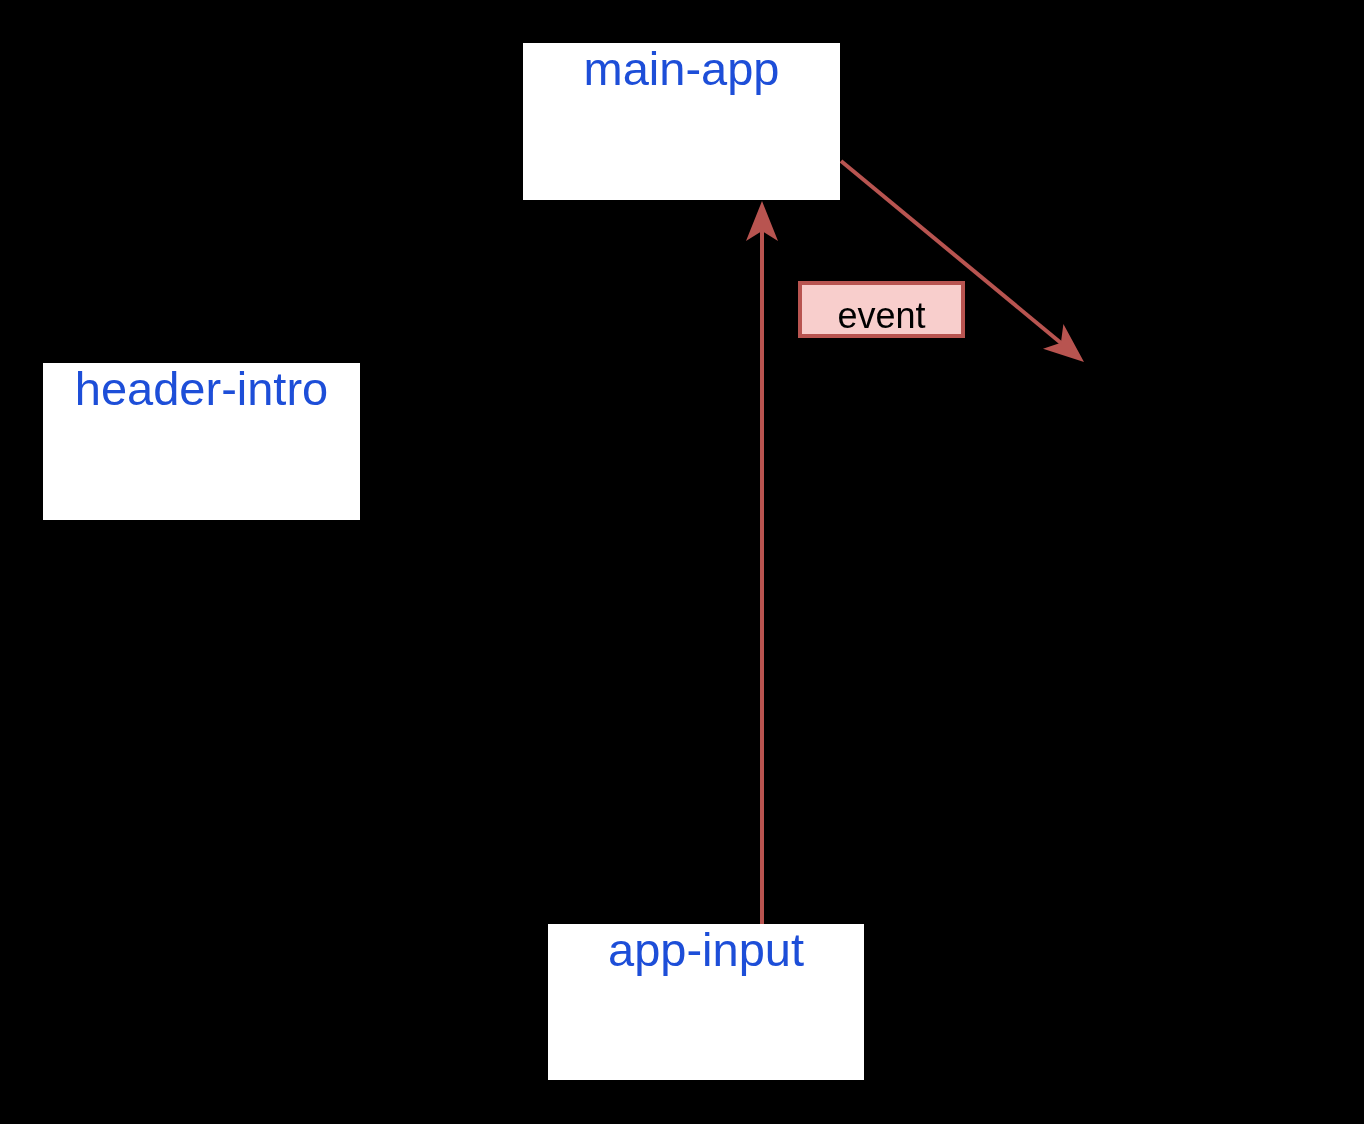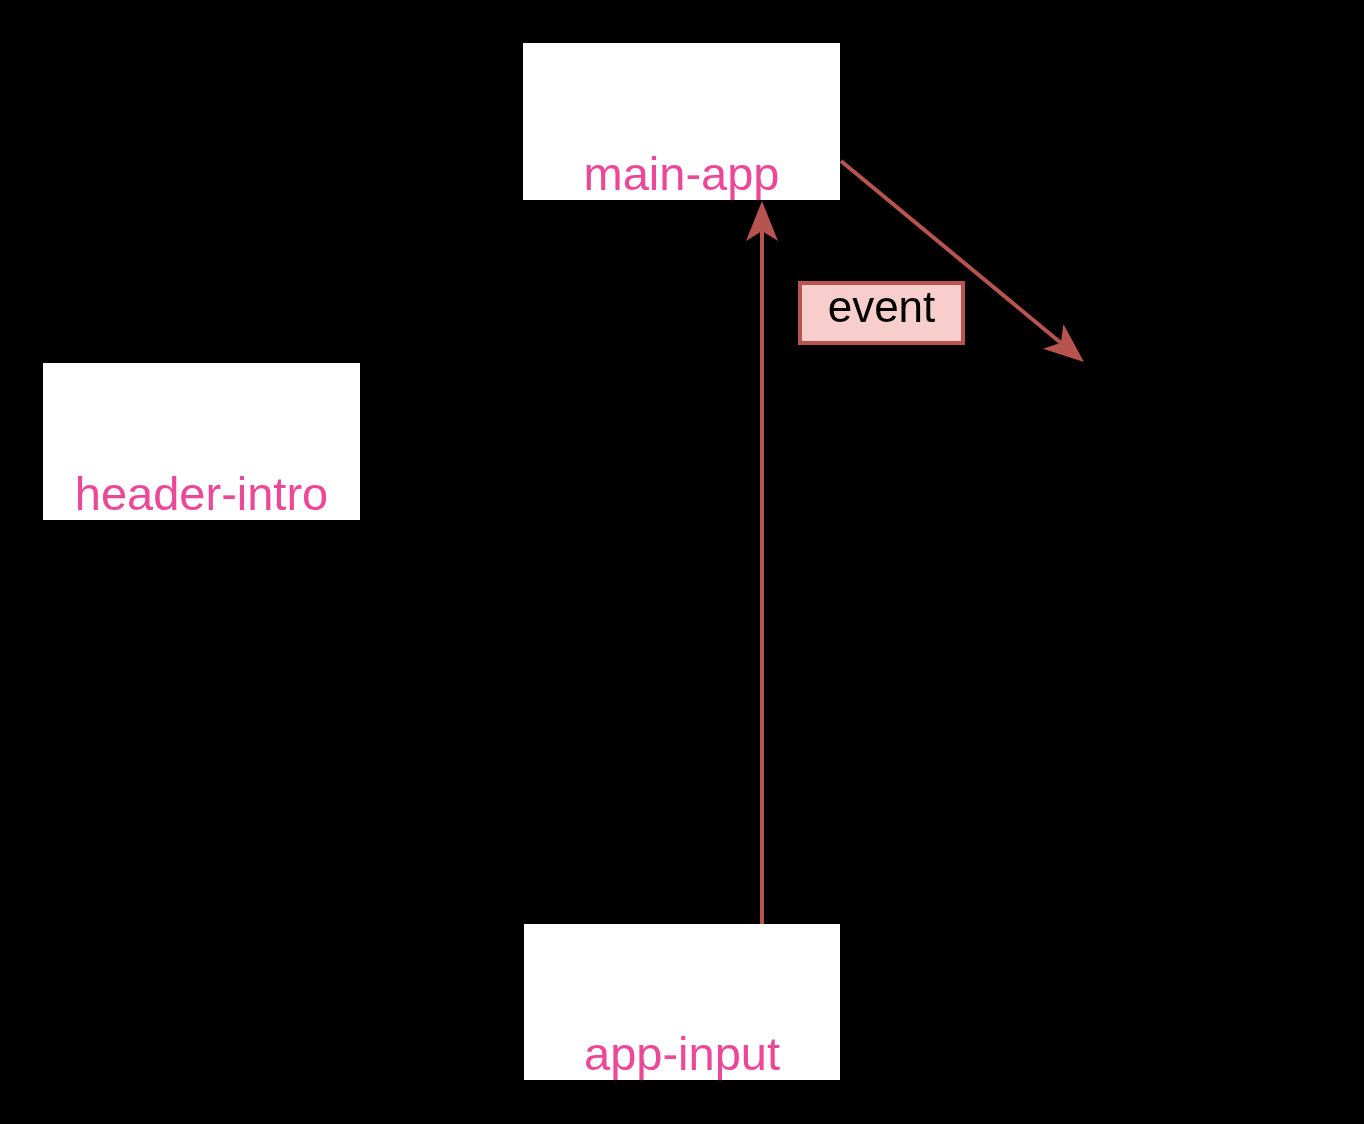--- a/index.html
+++ b/index.html
@@ -28,47 +28,47 @@
     fill: none;
     stroke-linecap: butt;
   }
   .edge-arrowhead {
     fill: #b85450;
     stroke: none;
   }
   .node {
     position: absolute;
     background: #ffffff;
-    color: #ec4899;
+    color: #1d4ed8;
     display: flex;
-    align-items: flex-end;
+    align-items: flex-start;
     justify-content: center;
     font-size: 47px;
     line-height: 1.1;
     text-align: center;
     box-sizing: border-box;
   }
   .node-main-app    { left: 523px; top: 43px;  width: 317px; height: 157px; }
   .node-header-intro{ left: 43px;  top: 363px; width: 317px; height: 157px; }
   .node-app-status  { left: 1005px;top: 363px; width: 315px; height: 157px; }
-  .node-app-input   { left: 524px; top: 924px; width: 316px; height: 156px; }
+  .node-app-input   { left: 548px; top: 924px; width: 316px; height: 156px; }
   .edge-label {
     position: absolute;
     left: 798px;
     top: 281px;
     width: 167px;
-    height: 64px;
+    height: 57px;
     background: #f8cecc;
     border: 4px solid #b85450;
     box-sizing: border-box;
     color: #000000;
     display: flex;
-    align-items: flex-start;
+    align-items: flex-end;
     justify-content: center;
-    font-size: 44px;
+    font-size: 36px;
     line-height: 1;
   }
 </style>
 </head>
 <body>
 
 <div class="canvas">
 
   <svg class="edges-layer" width="1364" height="1124" viewBox="0 0 1364 1124" xmlns="http://www.w3.org/2000/svg">
 

